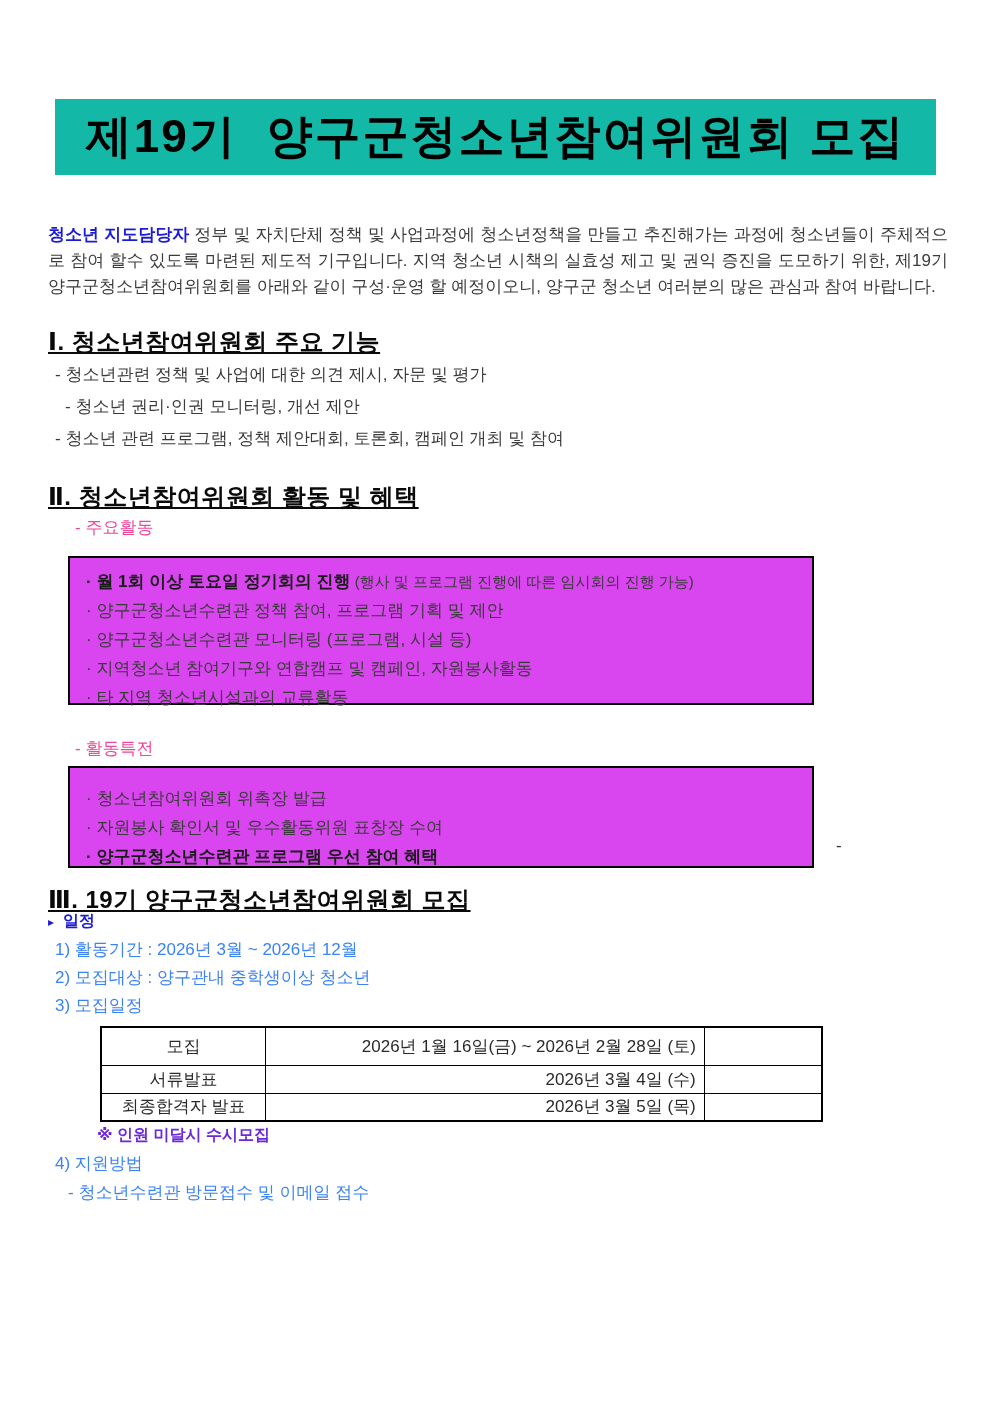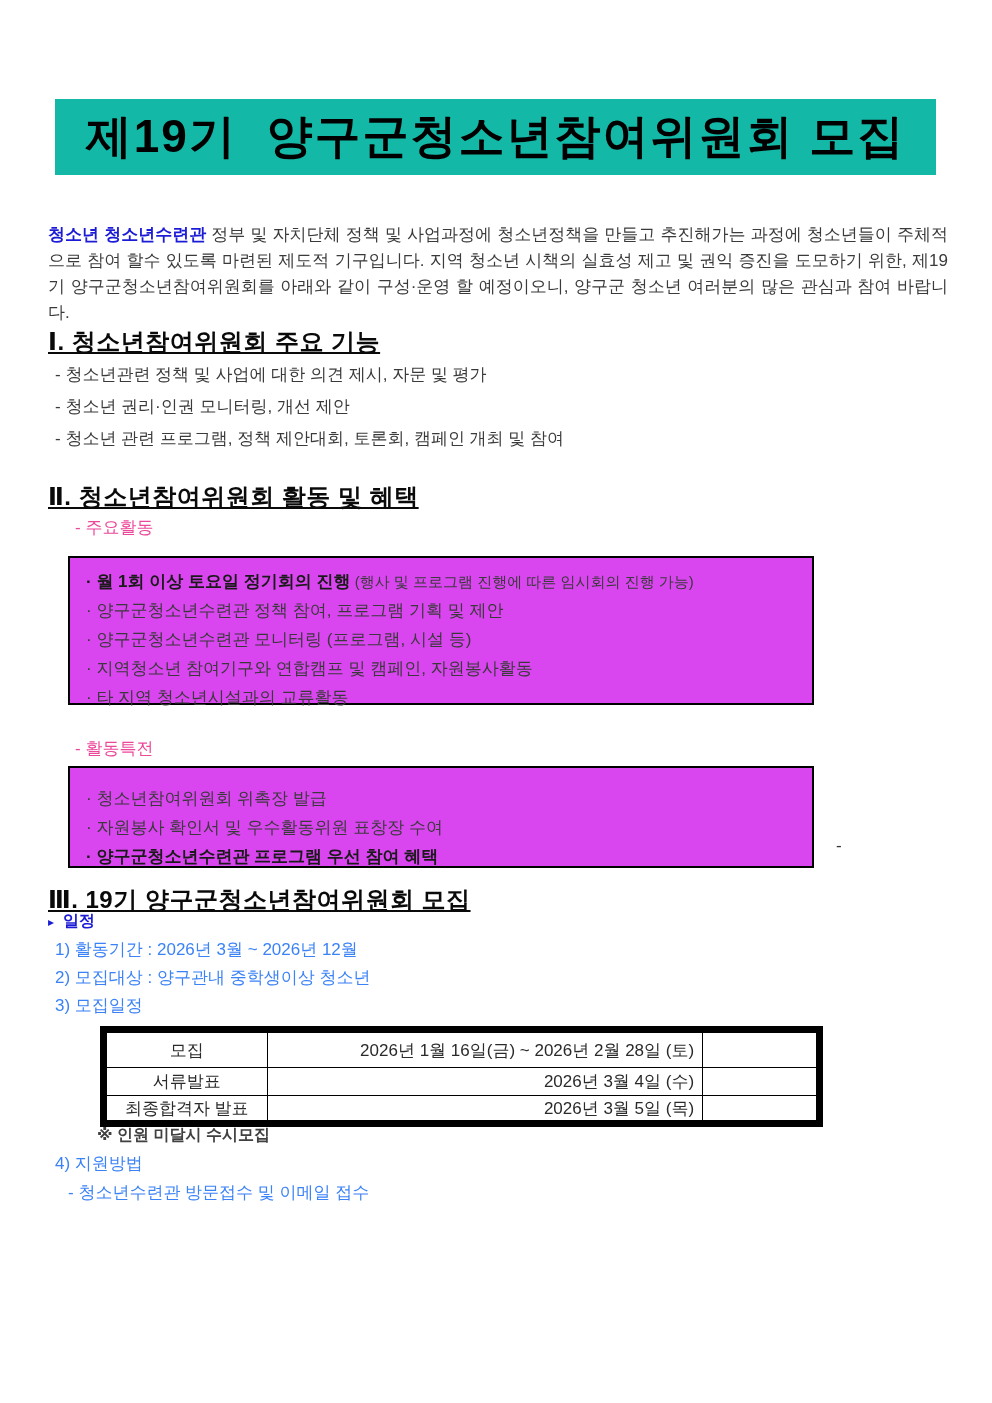--- a/index.html
+++ b/index.html
@@ -35,21 +35,21 @@
     font-size:24px; font-weight:bold; color:#0a0a0a; letter-spacing:0.5px;text-decoration:underline;
   }
   #sec1-heading { top:326px; }
   #sec2-heading { top:481px; }
   #sec3-heading { top:884px; }
 
   .dash-item {
     position:absolute; left:55px; font-size:17px; color:#3a3a3a;
   }
   #s1-item-0 { top:363px; }
-  #s1-item-1 { top:395px; }
+  #s1-item-1 { top:395px;margin-left:10px; }
   #s1-item-2 { top:427px; }
 
   .sub-label {
     position:absolute; left:75px; font-size:17px; color:#ec4899;
   }
   #sub1 { top:516px; }
   #sub2 { top:737px; }
 
   .cream-box {
     position:absolute; left:68px; width:746px;
@@ -78,49 +78,49 @@
   }
   #s3-item-1 { top:938px; }
   #s3-item-2 { top:966px; }
   #s3-item-3 { top:994px; }
   #s3-item-4 { top:1152px; }
   #s3-item-4sub { top:1181px; left:68px; }
   #s3-item-5 { top:1230px; }
 
   table.schedule {
     position:absolute; left:100px; top:1026px; width:723px;
-    border-collapse:collapse; border:7px solid #000000;
+    border-collapse:collapse; border:2px solid #000000;
     font-size:17px; color:#2a2a2a;
   }
   table.schedule td {
     border:1px solid #000; padding:0 8px; vertical-align:middle;
   }
   table.schedule tr:nth-child(1) td { height:38px; }
   table.schedule tr:nth-child(2) td { height:28px; }
   table.schedule tr:nth-child(3) td { height:28px; }
   td.c-label { width:165px; text-align:center; }
   td.c-value { width:440px; text-align:right; padding-left:18px; }
   td.c-extra { width:118px; }
 
   .note-blue {
     position:absolute; left:97px; top:1125px;
-    font-size:16px; font-weight:bold; color:#404040;
+    font-size:16px; font-weight:bold; color:#6d28d9;
   }
 </style>
 </head>
 <body>
 
 <div class="page">
 
   <div class="banner">
     <div class="banner-title">제19기  양구군청소년참여위원회 모집</div>
   </div>
 
   <p class="intro">
-    <span class="intro-lead">청소년 청소년수련관</span><span> 정부 및 자치단체 정책 및 사업과정에 청소년정책을 만들고 추진해가는 과정에 청소년들이 주체적으로 참여 할수 있도록 마련된 제도적 기구입니다. 지역 청소년 시책의 실효성 제고 및 권익 증진을 도모하기 위한, 제19기 양구군청소년참여위원회를 아래와 같이 구성·운영 할 예정이오니, 양구군 청소년 여러분의 많은 관심과 참여 바랍니다.</span>
+    <span class="intro-lead">청소년 지도담당자</span><span> 정부 및 자치단체 정책 및 사업과정에 청소년정책을 만들고 추진해가는 과정에 청소년들이 주체적으로 참여 할수 있도록 마련된 제도적 기구입니다. 지역 청소년 시책의 실효성 제고 및 권익 증진을 도모하기 위한, 제19기 양구군청소년참여위원회를 아래와 같이 구성·운영 할 예정이오니, 양구군 청소년 여러분의 많은 관심과 참여 바랍니다.</span>
   </p>
 
   <div id="sec1-heading" class="sec-heading">Ⅰ. 청소년참여위원회 주요 기능</div>
   <div id="s1-item-0" class="dash-item">- 청소년관련 정책 및 사업에 대한 의견 제시, 자문 및 평가</div>
   <div id="s1-item-1" class="dash-item">- 청소년 권리·인권 모니터링, 개선 제안</div>
   <div id="s1-item-2" class="dash-item">- 청소년 관련 프로그램, 정책 제안대회, 토론회, 캠페인 개최 및 참여</div>
 
   <div id="sec2-heading" class="sec-heading">Ⅱ. 청소년참여위원회 활동 및 혜택</div>
   <div id="sub1" class="sub-label">- 주요활동</div>
 

